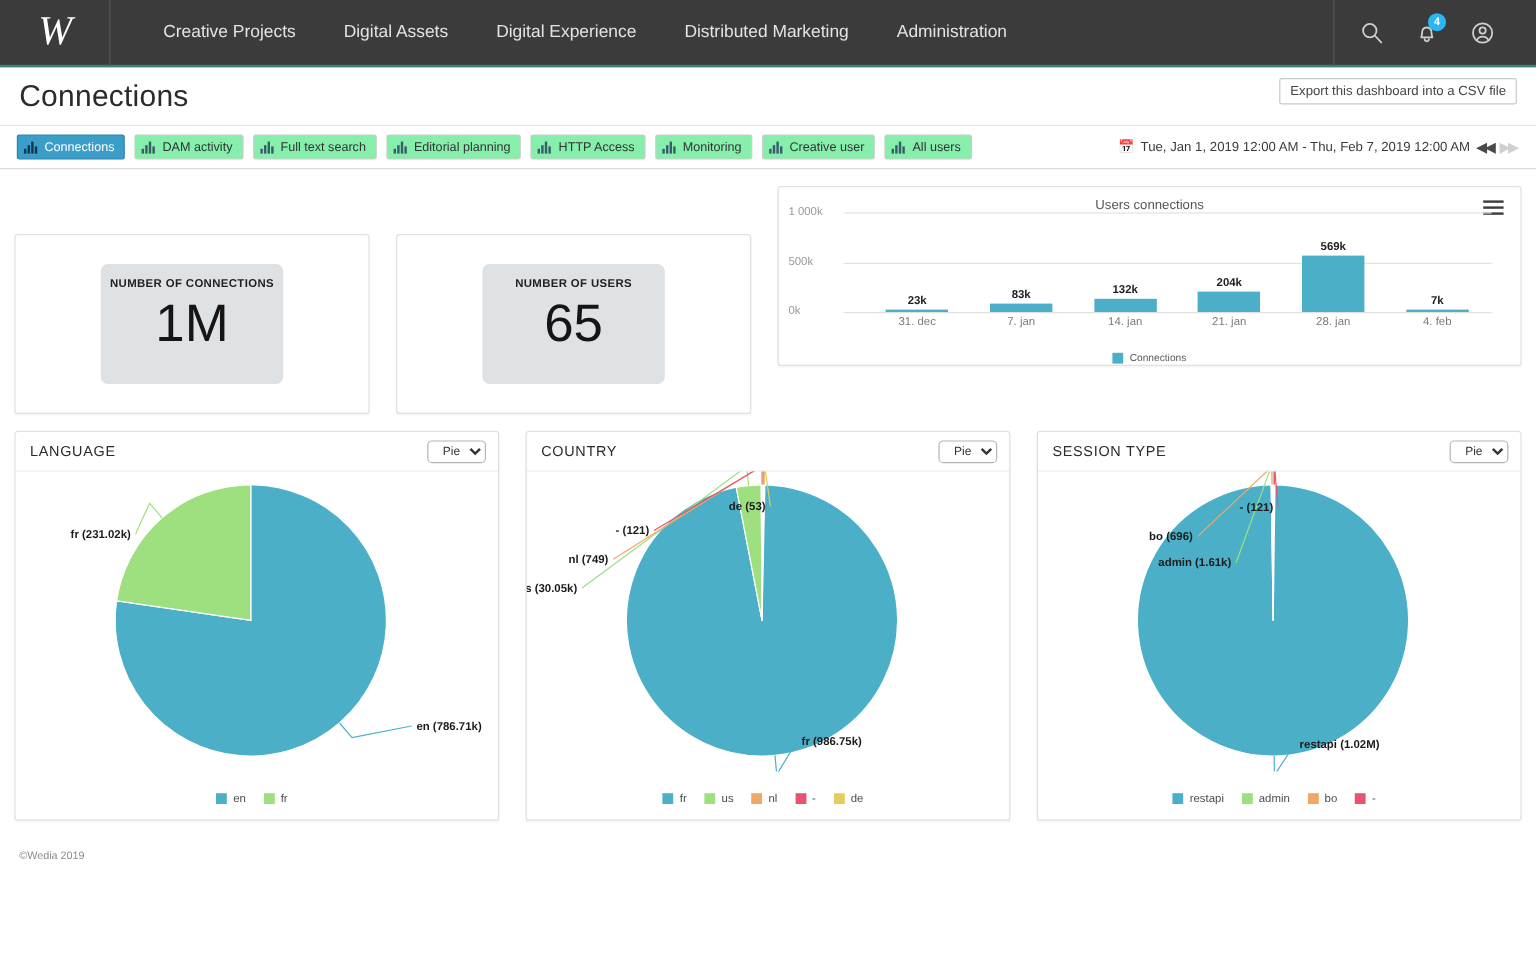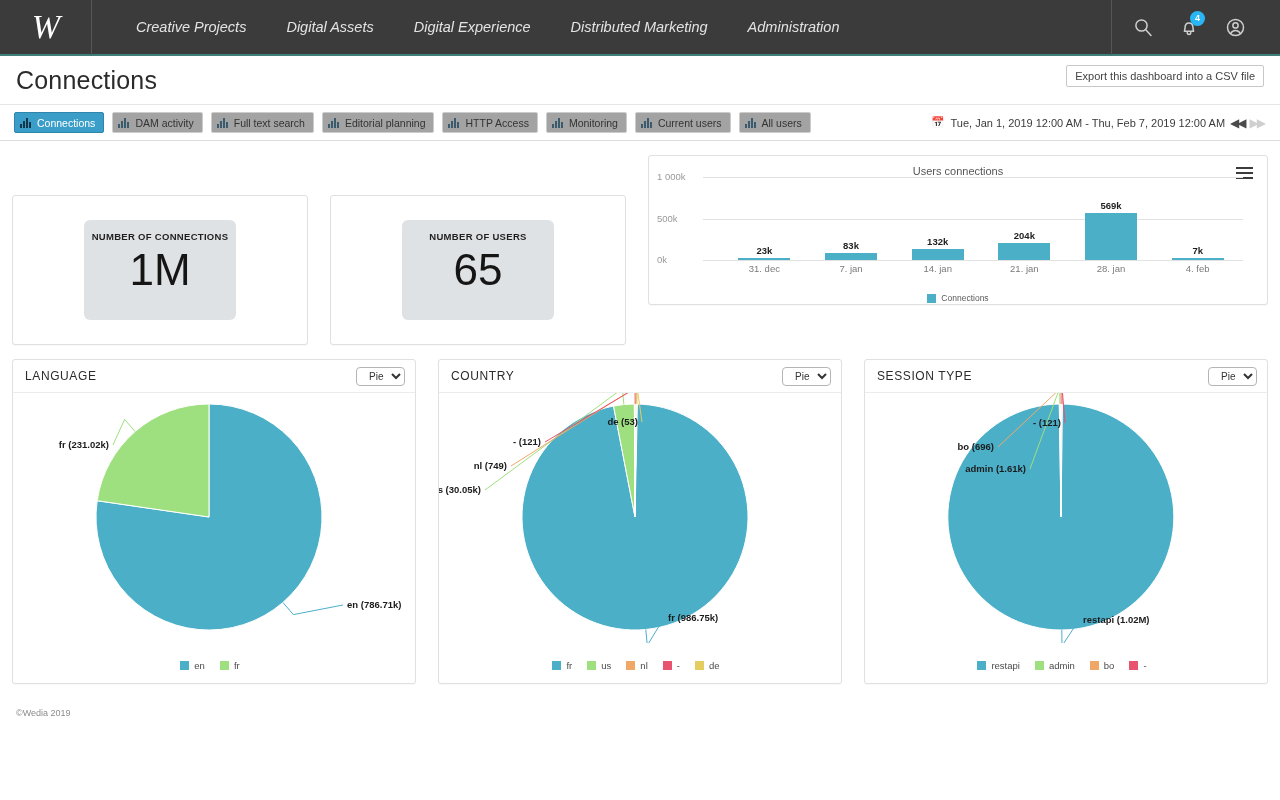--- a/index.html
+++ b/index.html
@@ -26,21 +26,21 @@
   .logo-w {
     font-family: "Liberation Serif", serif;
     font-style: italic; font-weight: 400;
     font-size: 34px; color: #fff; line-height: 1;
     letter-spacing: -1px;
   }
   .nav-links { display: flex; align-items: center; height: 56px; padding-left: 24px; }
   .nav-link {
     color: #e3e3e3; font-size: 14.5px;
     padding: 0 20px; line-height: 56px;
-    cursor: pointer; white-space: nowrap; font-style: italic;
+    cursor: pointer; white-space: nowrap;
   }
   .nav-right {
     margin-left: auto; display: flex; align-items: center;
     height: 56px; padding-right: 22px;
     border-left: 1px solid #565656; padding-left: 8px;
   }
   .nav-icon {
     width: 46px; height: 56px; display: flex;
     align-items: center; justify-content: center;
     cursor: pointer; position: relative;
@@ -76,21 +76,21 @@
   .tabbar {
     height: 37px; border-top: 1px solid #e6e6e6;
     border-bottom: 1px solid #dcdcdc;
     display: flex; align-items: center;
     padding: 0 14px; position: relative; background: #fff;
   }
   .tab {
     display: flex; align-items: center; gap: 6px;
     height: 21px; padding: 0 8px 0 5px;
     border: 1px solid #cccccc; border-radius: 2px;
-    background: #a3a3a3; margin-right: 8px;
+    background: #86efac; margin-right: 8px;
     font-size: 10.5px; color: #333; cursor: pointer;
     white-space: nowrap;
   }
   .tab.active { background: #3a9ec9; border-color: #2f85ab; color: #fff; }
   .tab .bars { display: flex; align-items: flex-end; gap: 1px; height: 11px; }
   .tab .bars i { width: 2px; background: #3a5a6e; display: block; }
   .tab .bars i:nth-child(1) { height: 4px; }
   .tab .bars i:nth-child(2) { height: 7px; }
   .tab .bars i:nth-child(3) { height: 10px; }
   .tab .bars i:nth-child(4) { height: 6px; }
@@ -267,21 +267,21 @@
       </span>
     <span>Monitoring</span>
   </div>
   <div class="tab">
     <span class="bars">
         <i></i>
         <i></i>
         <i></i>
         <i></i>
       </span>
-    <span>Current users</span>
+    <span>Creative user</span>
   </div>
   <div class="tab">
     <span class="bars">
         <i></i>
         <i></i>
         <i></i>
         <i></i>
       </span>
     <span>All users</span>
   </div>

